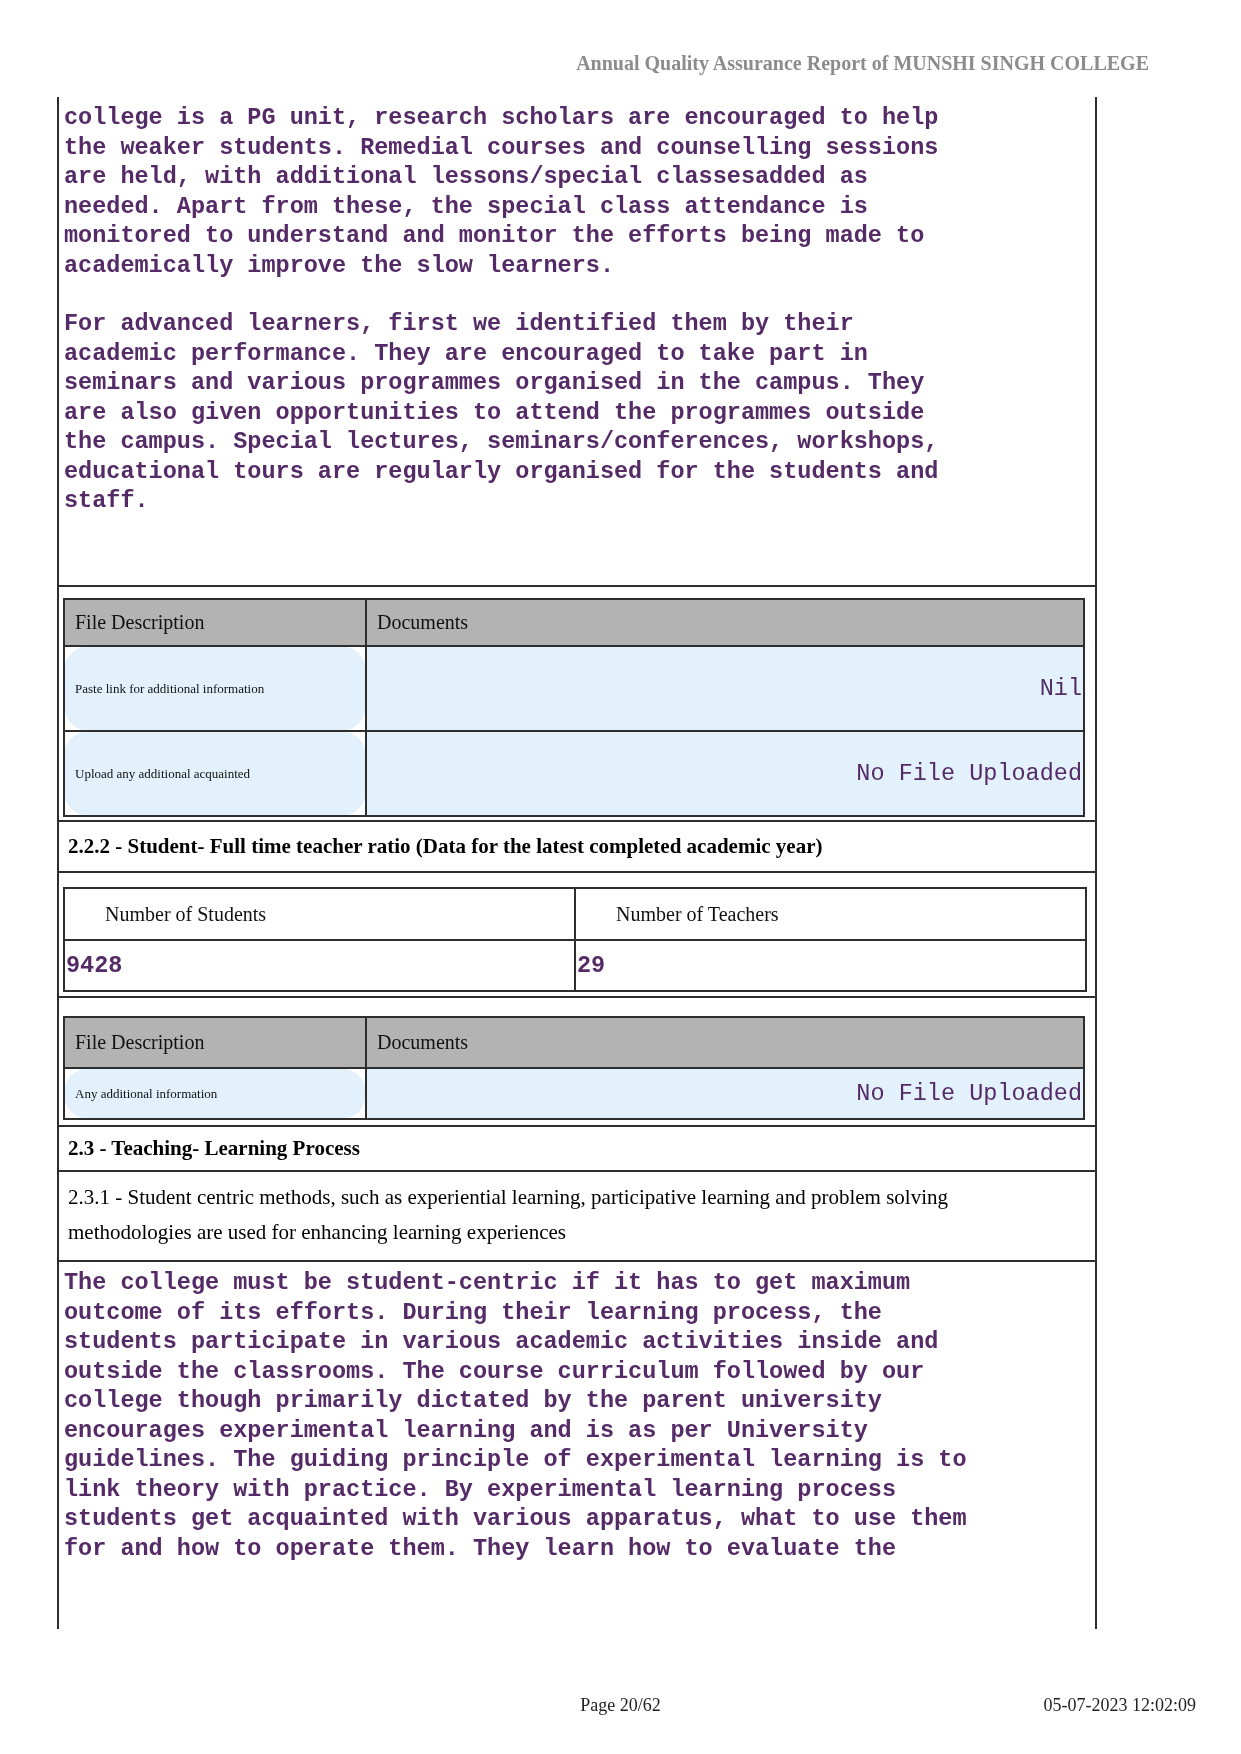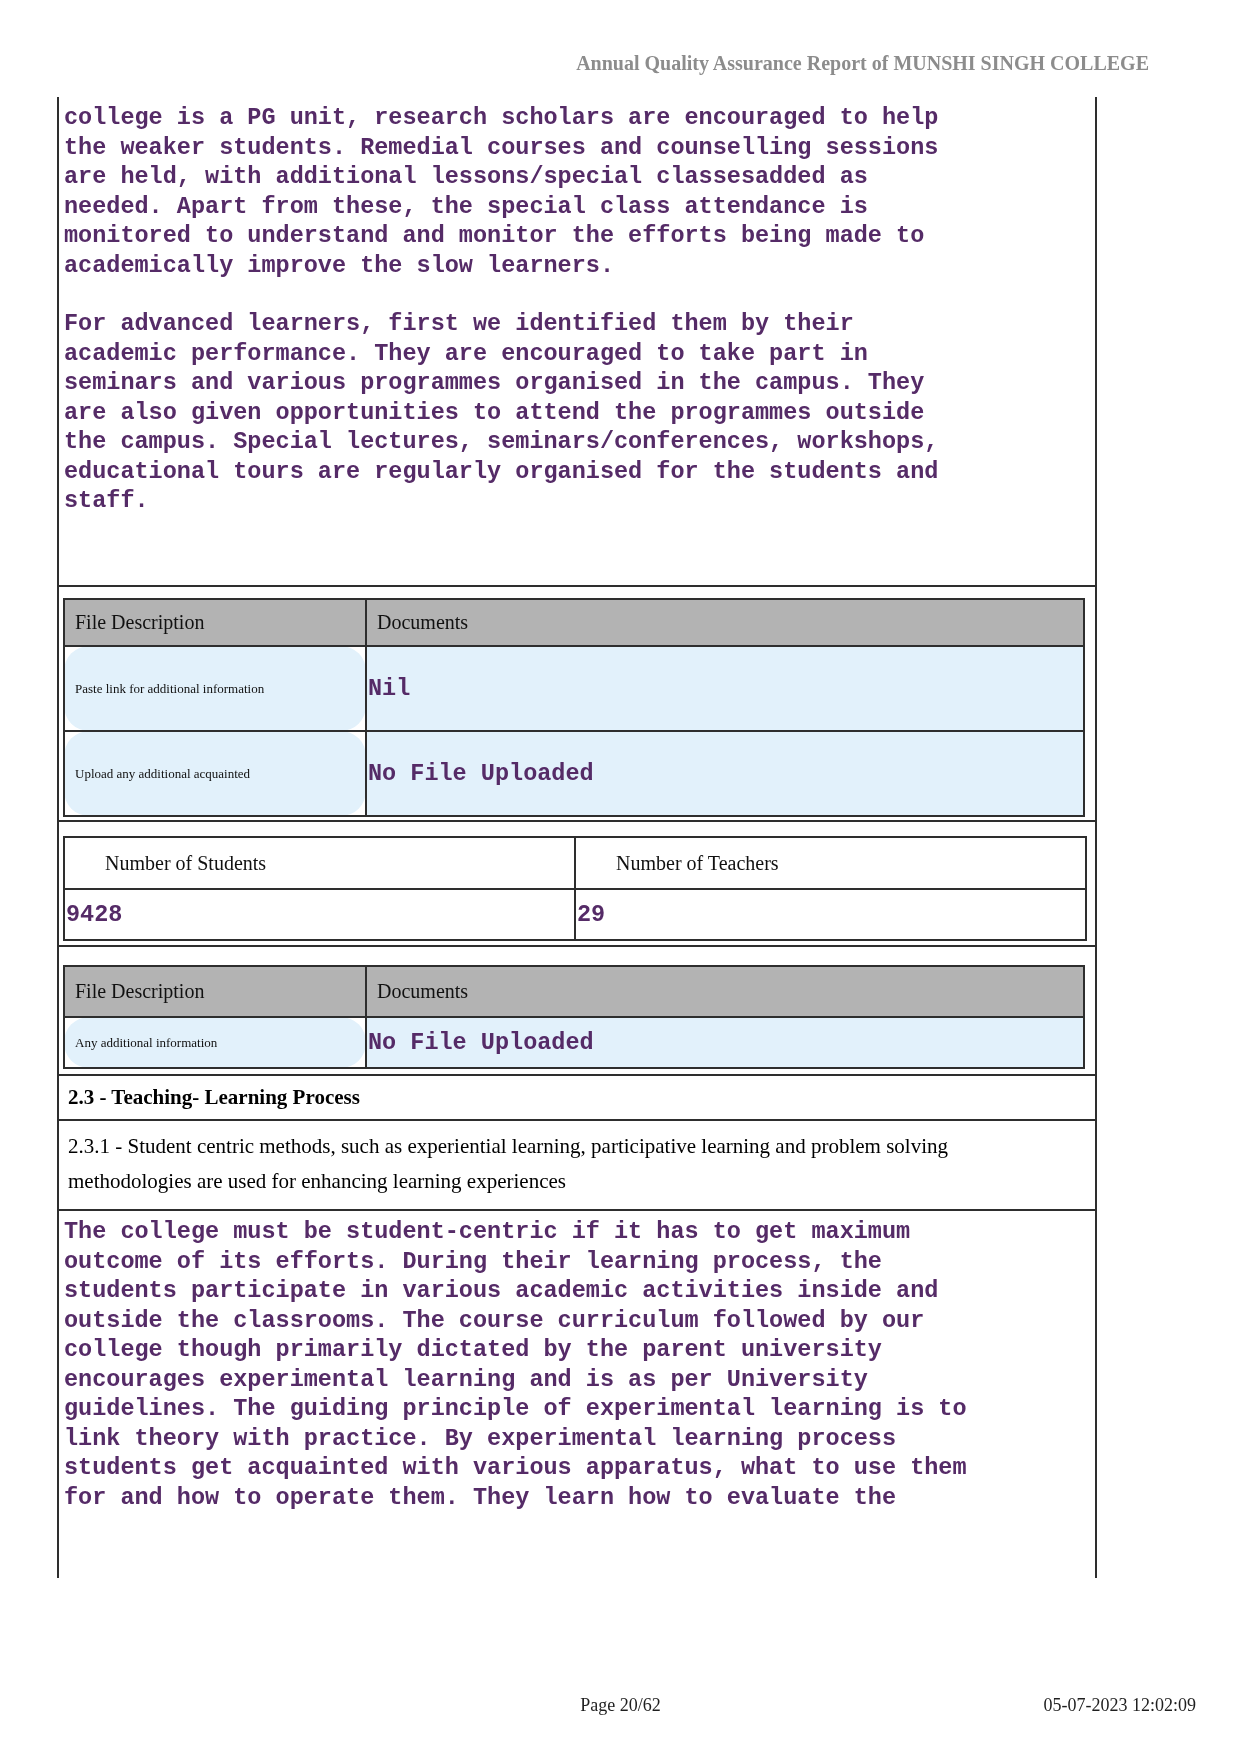--- a/index.html
+++ b/index.html
@@ -68,22 +68,22 @@
   .t-desc col.c1{width:302px;}
   .t-desc td.label{
     background:var(--row-highlight-bg);
     font-size:13px;line-height:29px;padding:6px 20px 6px 10px;color:#111;
     vertical-align:middle;
     border-radius:25px;
   }
   .t-desc td.value{
     background:var(--row-highlight-bg);
     font-family:"Liberation Mono","DejaVu Sans Mono",monospace;
-    font-weight:700;font-size:23.5px;color:var(--body-text);
-    text-align:left;vertical-align:middle;
+    font-weight:400;font-size:23.5px;color:var(--body-text);
+    text-align:right;vertical-align:middle;
   }
   .t1 tbody tr{height:85px;}
   .t2 tbody tr{height:51px;}
   .t2 th{height:51px;}
   .t-ratio col{width:511px;}
   .t-ratio th{background:#ffffff;height:52px;padding-left:40px;}
   .t-ratio td{
     height:51px;background:#ffffff;
     font-family:"Liberation Mono","DejaVu Sans Mono",monospace;
     font-weight:700;font-size:23.5px;color:var(--body-text);
@@ -128,20 +128,23 @@
             <td class="value">Nil</td>
           </tr>
           <tr>
             <td class="label">Upload any additional acquainted</td>
             <td class="value">No File Uploaded</td>
           </tr>
         </tbody>
       </table>
     </section>
 
+    <section class="row r3 heading-box">
+      <h2>2.2.2 - Student- Full time teacher ratio (Data for the latest completed academic year)</h2>
+    </section>
 
     <section class="row r4">
       <table class="t-ratio">
         <colgroup>
             <col>
             <col>
           </colgroup>
         <thead>
           <tr>
             <th>Number of Students</th>

